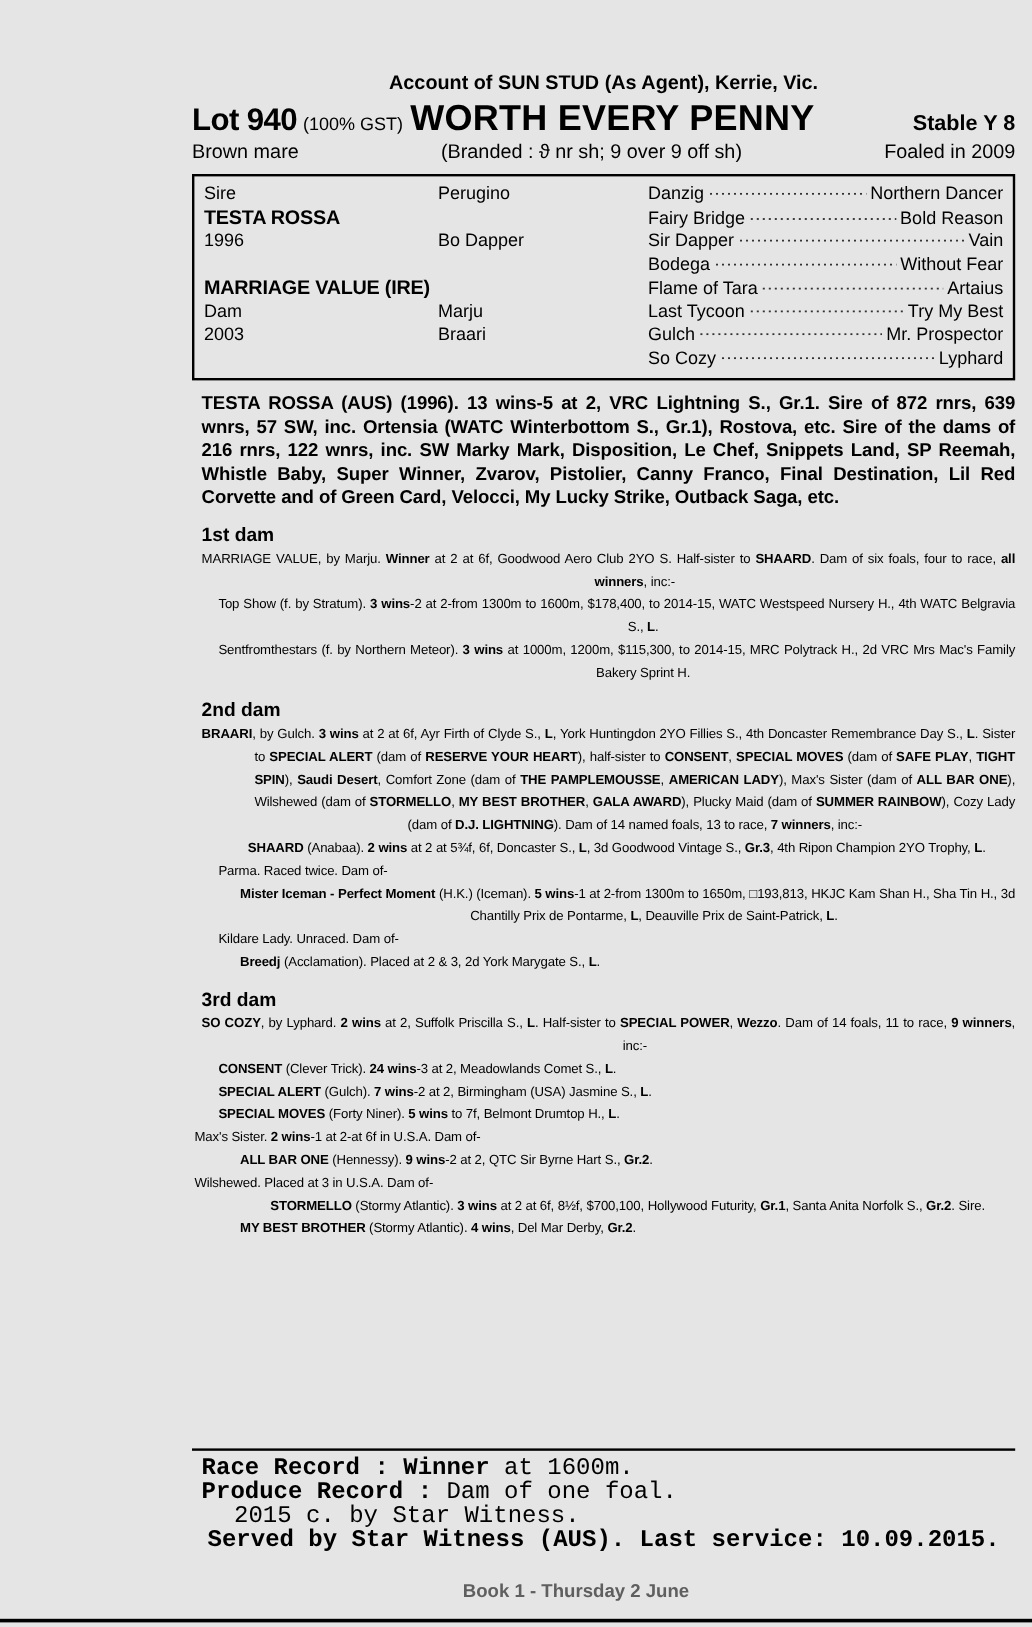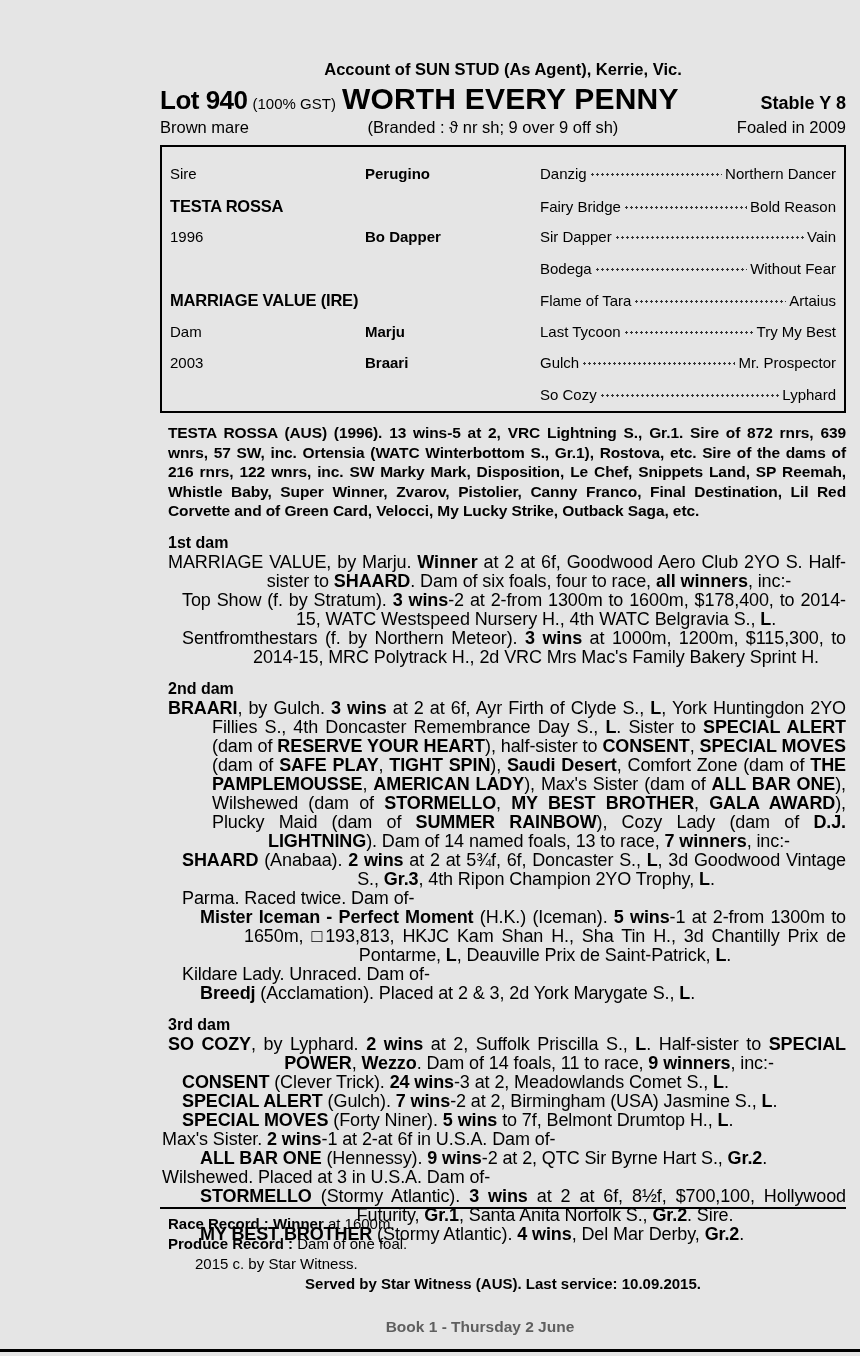--- a/index.html
+++ b/index.html
@@ -13,49 +13,49 @@
   .lot{font-size:26px;font-weight:bold;letter-spacing:-0.5px;}
   .gst{font-size:15px;margin-left:5px;}
   .hname{font-size:30px;font-weight:bold;margin-left:6px;letter-spacing:0.2px;}
   .spacer{flex:1;}
   .stable{font-size:18px;font-weight:bold;}
   .info-row{display:grid;grid-template-columns:auto 1fr auto;margin-top:2px;font-size:16.5px;}
   .info-row .mid{text-align:center;}
 
   
   .pedigree-box{border:2px solid #000;margin-top:8px;padding:6px 8px 6px 8px;}
-  .prow{display:flex;align-items:baseline;height:19.5px;font-size:15px;margin-top:12px;}
+  .prow{display:flex;align-items:baseline;height:19.5px;font-size:15px;}
   .pc1{width:195px;white-space:nowrap;overflow:visible;}
   .pc1.big{font-size:16.5px;letter-spacing:-0.2px;}
-  .pc2{width:175px;white-space:nowrap;font-weight:bold;}
+  .pc2{width:175px;white-space:nowrap;}
   .plead{flex:1;display:flex;align-items:baseline;font-size:15px;}
   .plead .nm{white-space:nowrap;}
   .dots{flex:1;height:13px;margin:0 3px;
         background-image:radial-gradient(circle,#333 1px,transparent 1.2px);
         background-size:5px 3px;background-repeat:repeat-x;
         background-position:left bottom 3px;}
 
   
   .sire-para{font-weight:bold;font-size:15.5px;line-height:19.5px;text-align:justify;
              margin-top:10px;padding-left:8px;letter-spacing:-0.1px;}
   .section{margin-top:13px;}
   .sec-head{font-weight:bold;font-size:16px;padding-left:8px;margin-bottom:1px;}
-  .para{font-size:18px;line-height:19px;text-align:justify;
+  .para{font-size:11px;line-height:19px;text-align:justify;
         padding-left:44px;text-indent:-44px;letter-spacing:-0.1px;}
   .iH{margin-left:2px;}
   .i0{margin-left:8px;}
   .i1{margin-left:22px;}
   .i2{margin-left:40px;}
   .clast{text-align-last:center;}
   .single{text-align:center;text-align-last:left;}
   .b{font-weight:bold;}
 
   
   .rr{position:absolute;left:160px;width:686px;top:1207px;border-top:2px solid #000;
-      padding-top:5px;font-size:15px;line-height:20px;}
+      padding-top:5px;font-size:20px;line-height:20px;font-family:Liberation Mono, monospace;}
   .rr-line{padding-left:8px;}
   .rr-indent{padding-left:35px;}
   .rr-center{text-align:center;font-weight:bold;padding-left:0;}
 
   
   .footer{position:absolute;left:100px;width:760px;top:1318px;text-align:center;
           color:#5f5f5f;font-weight:bold;font-size:15.5px;}
   .bottom-bar{position:absolute;left:0;top:1349px;width:860px;height:3px;background:#000;}
 </style>
 </head>

